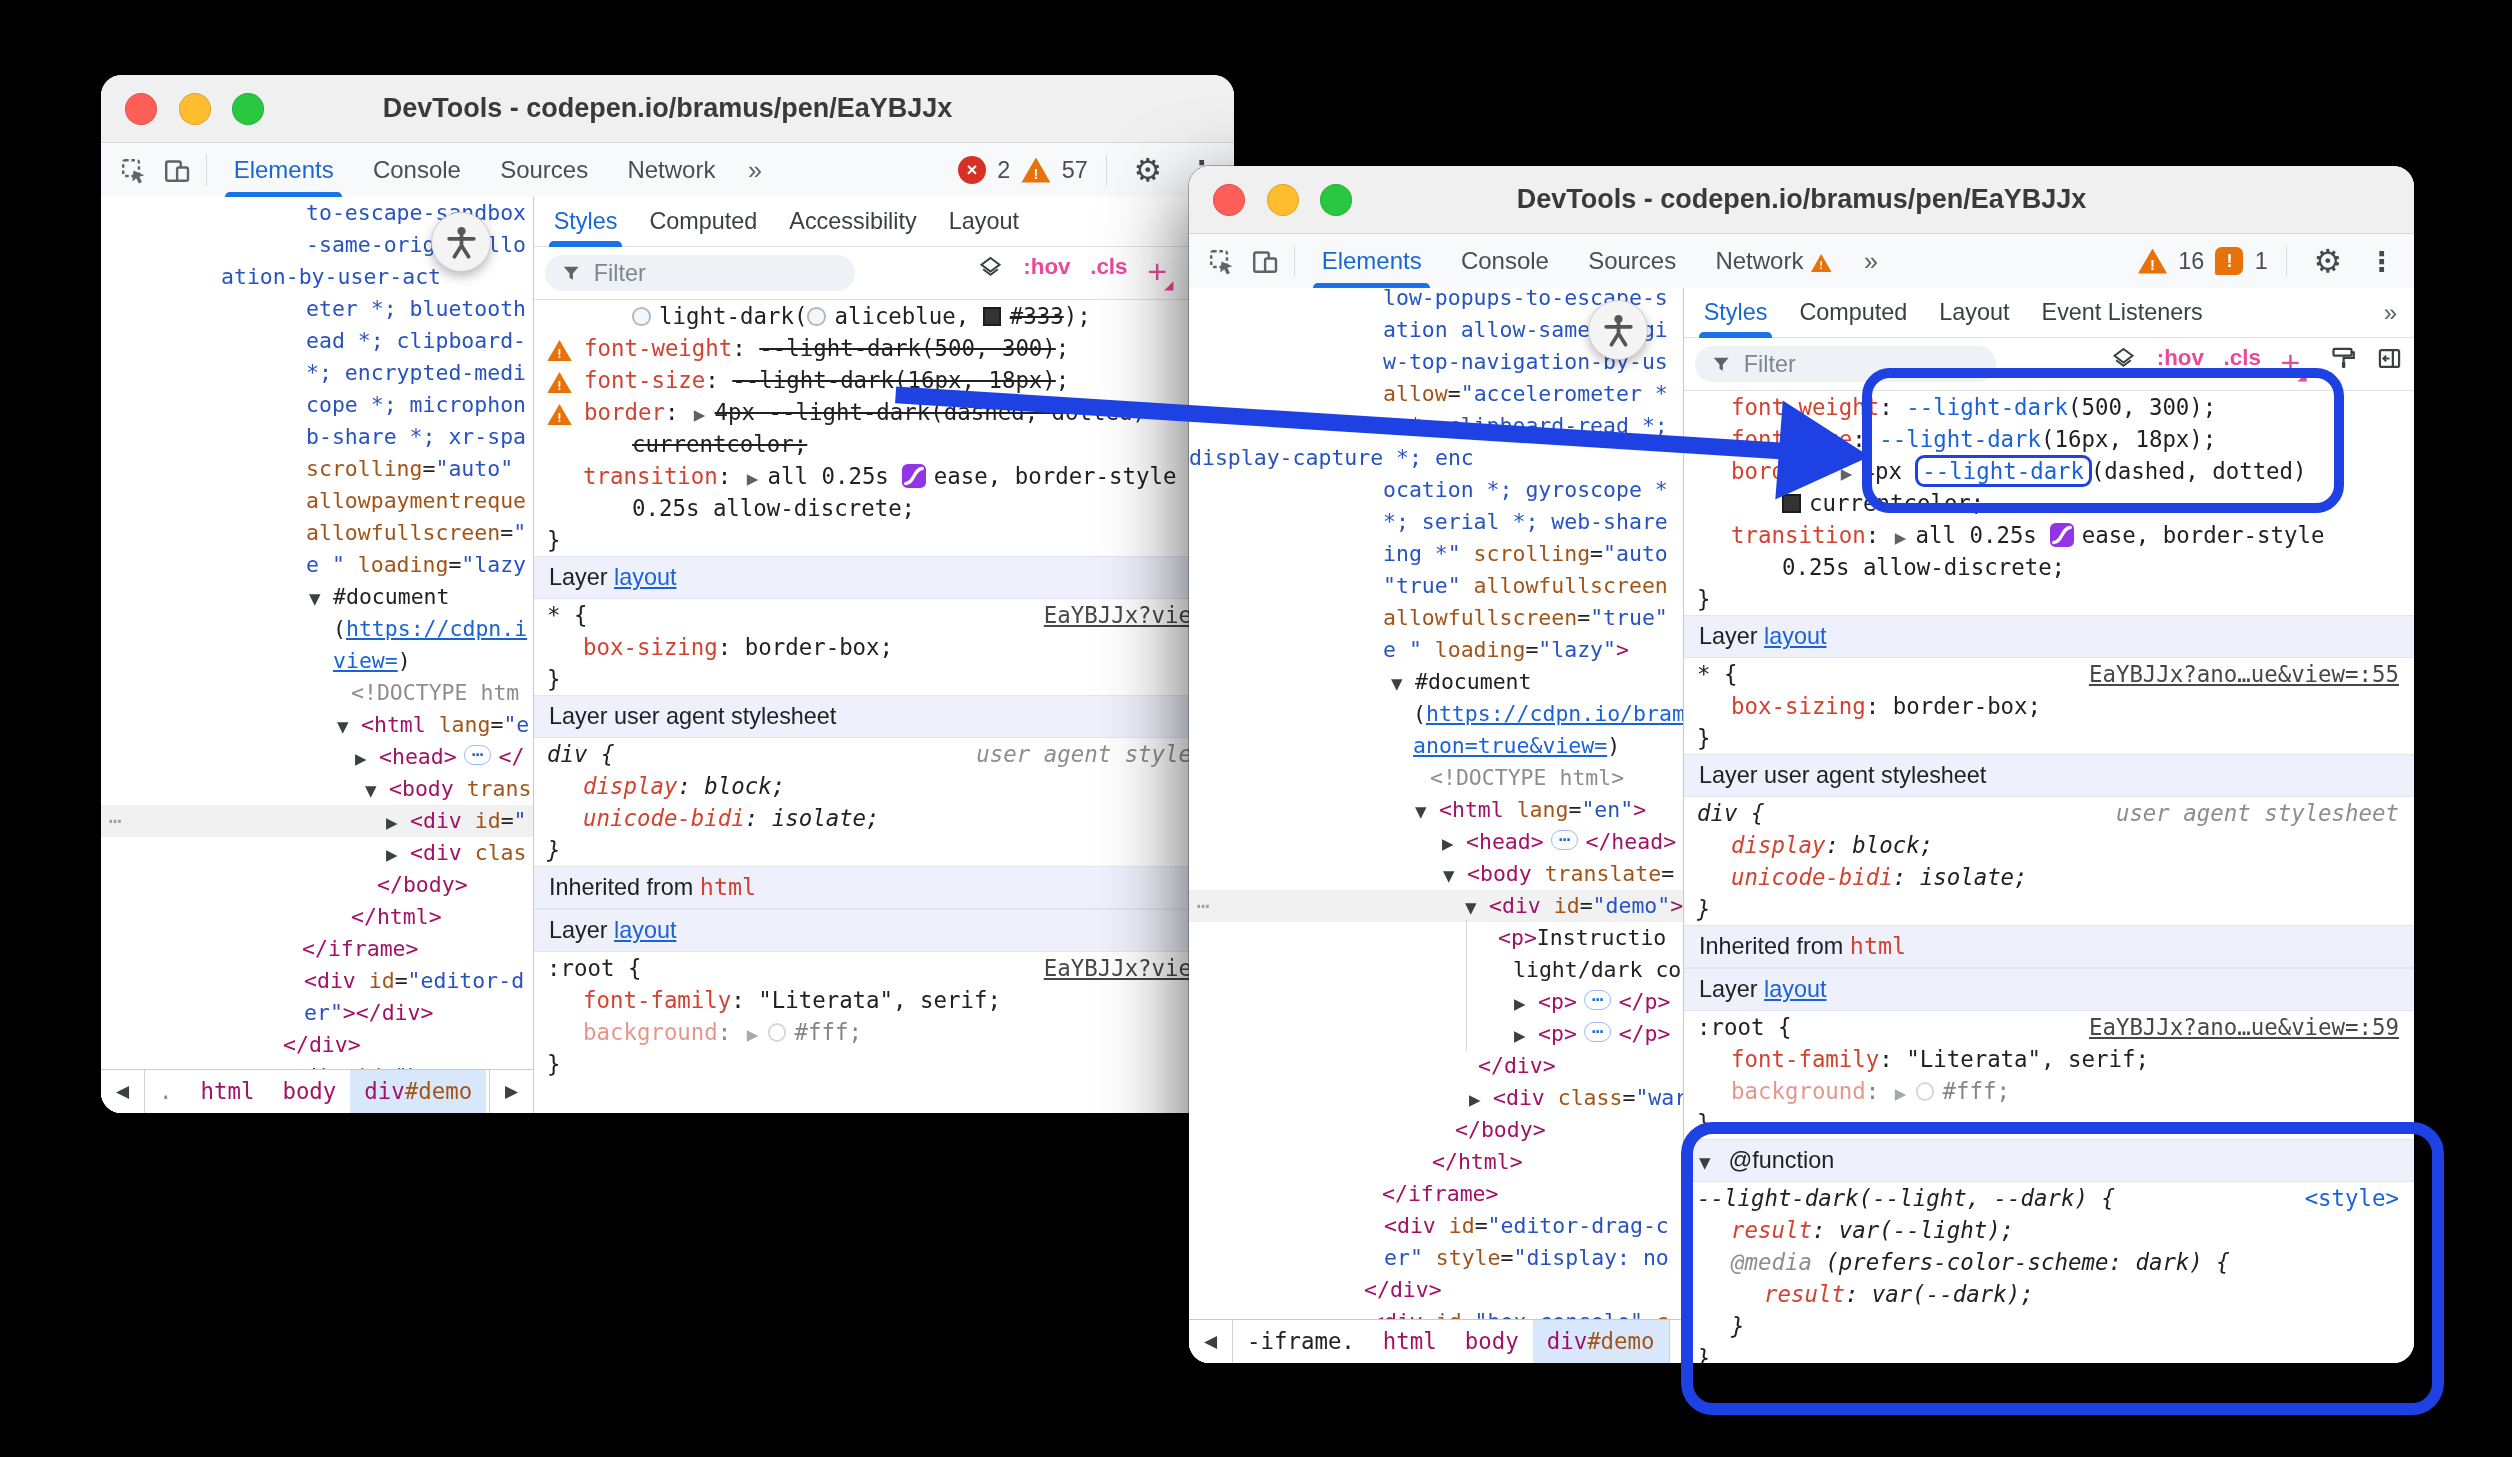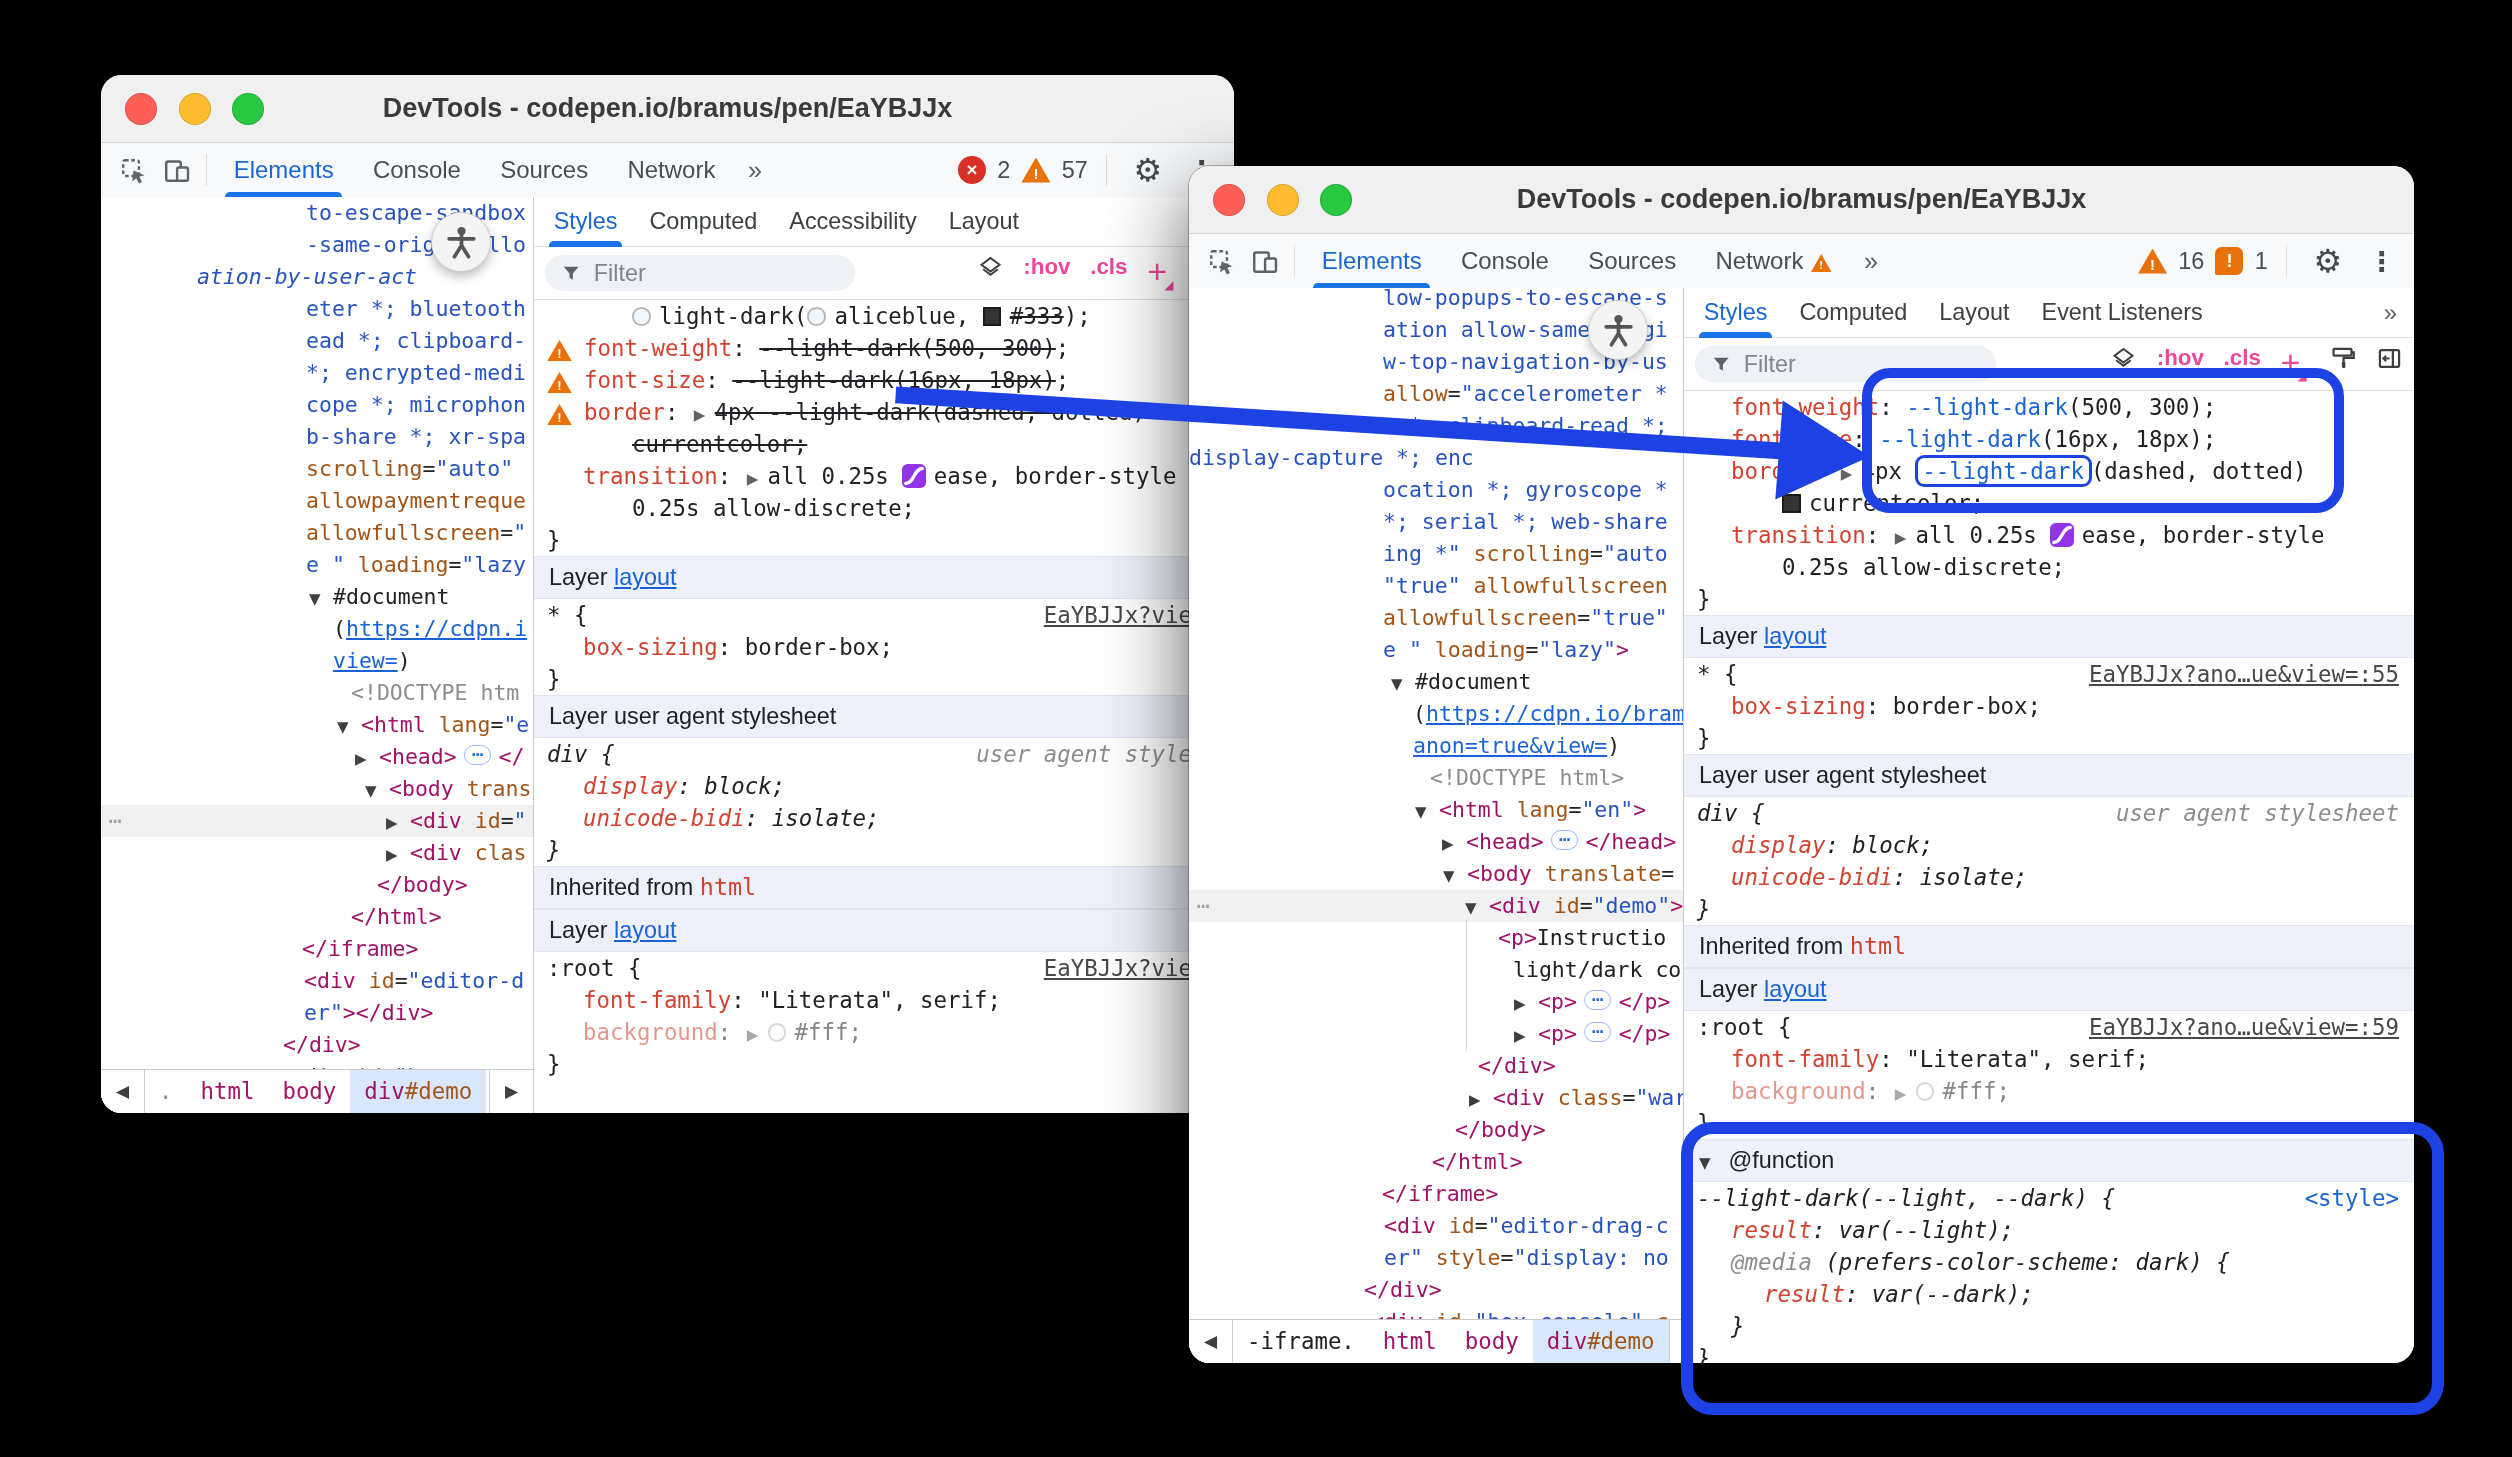--- a/index.html
+++ b/index.html
@@ -159,21 +159,21 @@
       <span class="gear">⚙</span>
       <span class="kebab">⋮</span>
     </div>
   </div>
 
   <div class="content">
     <div class="dom-pane">
       <div class="dom-rows">
           <div class="drow" style="padding-left: 205px;"><span class="sg-v">to-escape-sandbox</span></div>
           <div class="drow" style="padding-left: 205px;"><span class="sg-v">-same-origin allo</span></div>
-          <div class="drow" style="padding-left: 96px; font-style: italic;"><span class="sg-v">ation-by-user-act</span></div>
+          <div class="drow" style="padding-left: 120px;"><span class="sg-v">ation-by-user-act</span></div>
           <div class="drow" style="padding-left: 205px;"><span class="sg-v">eter *; bluetooth</span></div>
           <div class="drow" style="padding-left: 205px;"><span class="sg-v">ead *; clipboard-</span></div>
           <div class="drow" style="padding-left: 205px;"><span class="sg-v">*; encrypted-medi</span></div>
           <div class="drow" style="padding-left: 205px;"><span class="sg-v">cope *; microphon</span></div>
           <div class="drow" style="padding-left: 205px;"><span class="sg-v">b-share *; xr-spa</span></div>
           <div class="drow" style="padding-left: 205px;"><span class="sg-a">scrolling</span><span class="sg-k">=</span><span class="sg-v">"auto"</span></div>
           <div class="drow" style="padding-left: 205px;"><span class="sg-a">allowpaymentreque</span></div>
           <div class="drow" style="padding-left: 205px;"><span class="sg-a">allowfullscreen</span><span class="sg-k">=</span><span class="sg-v">"</span></div>
           <div class="drow" style="padding-left: 205px;"><span class="sg-v">e " </span><span class="sg-a">loading</span><span class="sg-k">=</span><span class="sg-v">"lazy</span></div>
           <div class="drow" style="padding-left: 208px;"><span class="arr">▼</span><span class="sg-k">#document</span></div>

